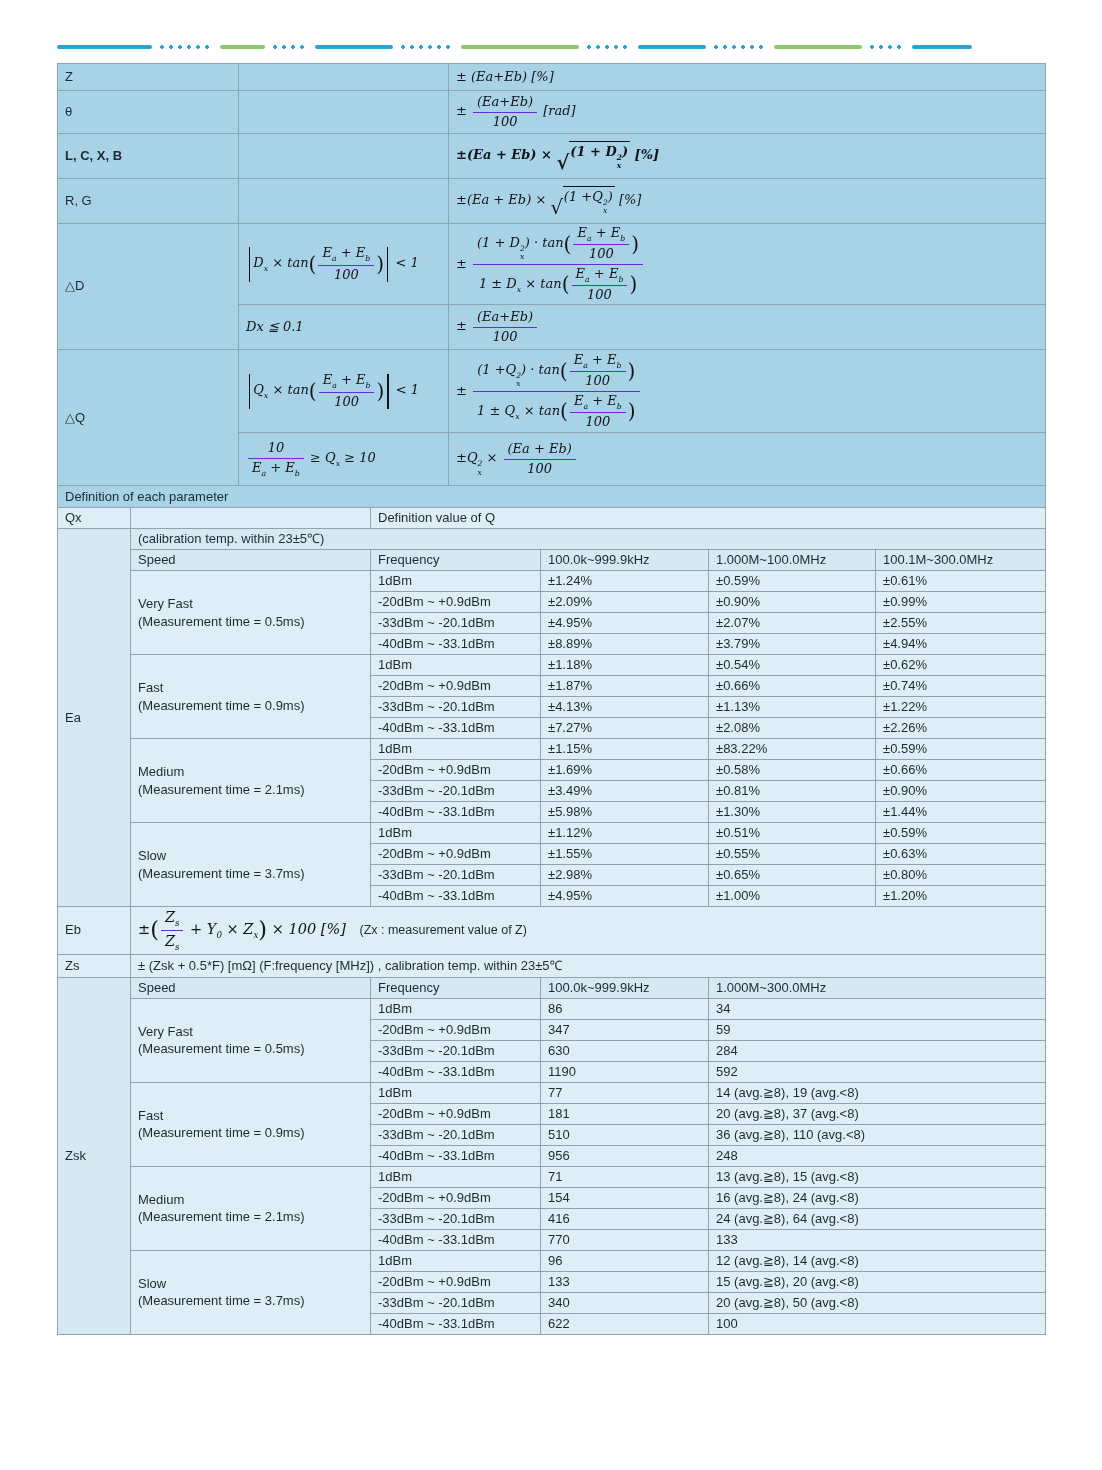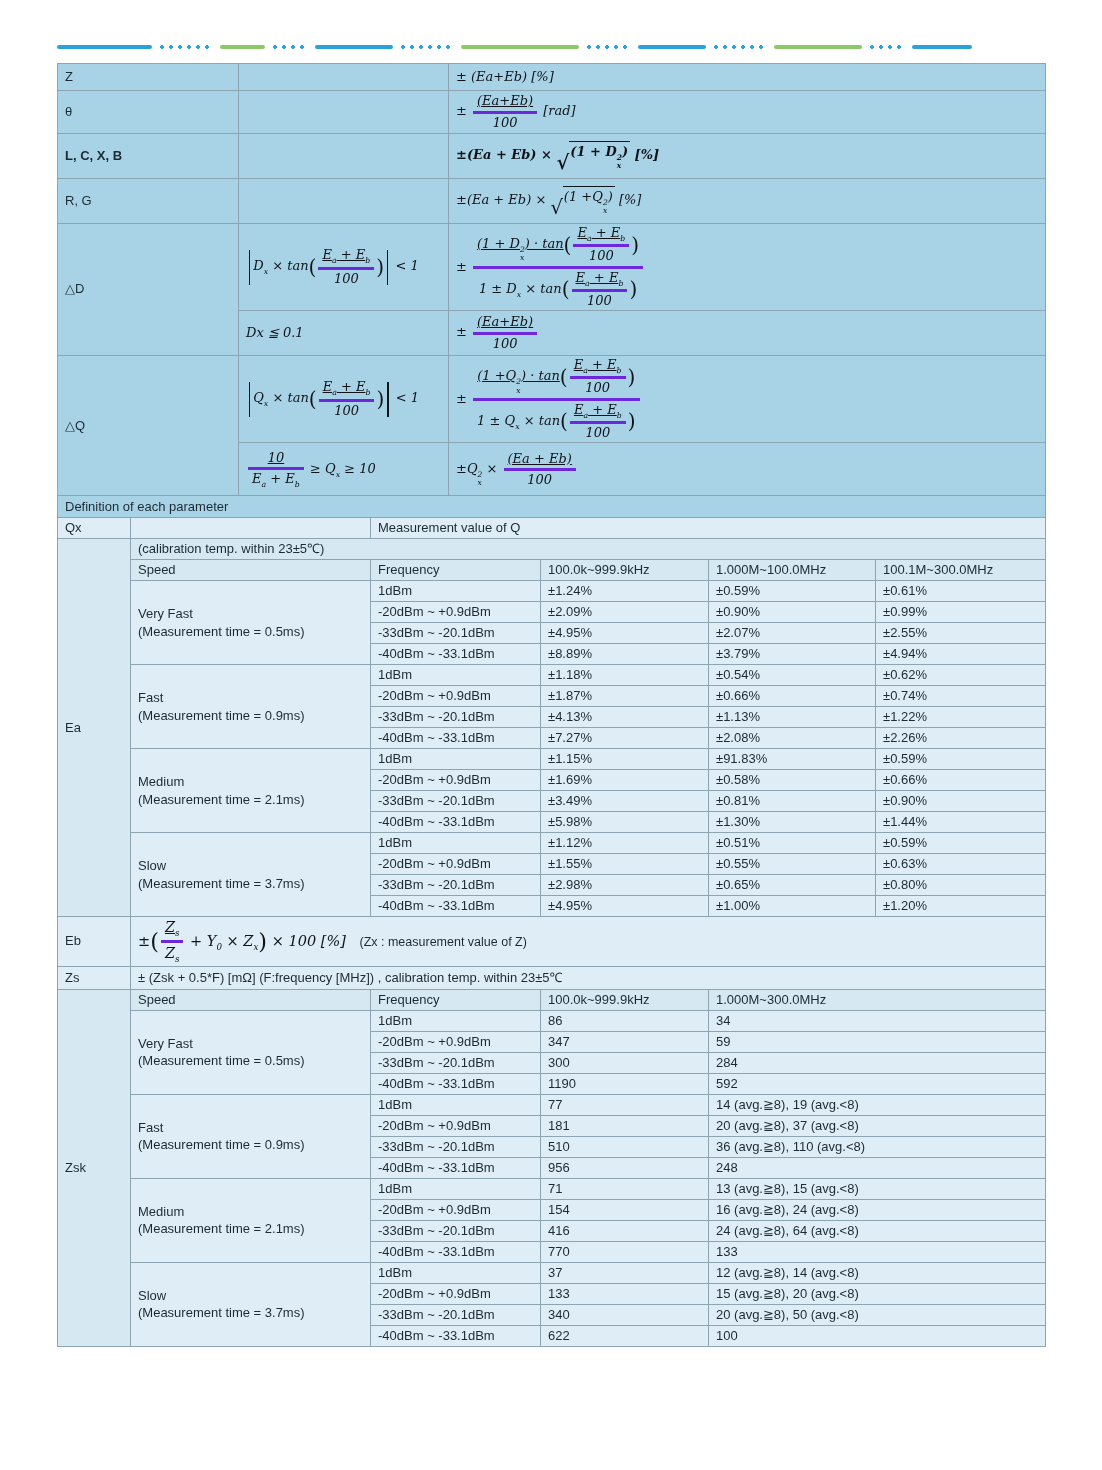--- a/index.html
+++ b/index.html
@@ -35,21 +35,21 @@
   tr.rsm>td{height:18px;}
   tr.reb>td{height:40px;}
   tr.rzs>td{height:20px;}
 
   .speed-cell div{line-height:1.35;}
 
   
   .math{font-family:"DejaVu Serif","Liberation Serif",serif;font-style:italic;font-size:14.5px;color:#101418;}
   .math sub,.math sup{font-size:0.6em;}
   .frac{display:inline-block;vertical-align:middle;text-align:center;margin:0 2px;}
-  .frac>.num{display:block;border-bottom:3px solid #6d28d9;padding:0 4px 1px 4px;text-decoration:underline;}
+  .frac>.num{display:block;border-bottom:1px solid #6d28d9;padding:0 4px 1px 4px;}
   .frac>.den{display:block;padding:1px 4px 0 4px;}
   .sqrt{display:inline-flex;align-items:flex-end;vertical-align:middle;}
   .rad-sign{font-style:normal;font-size:1.5em;line-height:0.85;transform:translateY(1px);}
   .radicand{border-top:1.4px solid #101418;padding:2px 2px 0 1px;}
   .ss{display:inline-flex;flex-direction:column;font-size:0.58em;line-height:1.1;vertical-align:-0.5em;text-align:left;}
   .vbar{display:inline-block;width:1.2px;background:#101418;height:2.7em;vertical-align:middle;margin:0 3px;}
   .bigp{display:inline-block;font-size:1.55em;line-height:0.8;vertical-align:middle;font-style:normal;}
   .note-inline{font-family:"Liberation Sans",sans-serif;font-style:normal;font-size:12.5px;color:#1c2b33;margin-left:10px;}
 </style>
 </head>
@@ -157,21 +157,21 @@
   <table class="spec light">
     <colgroup>
         <col style="width:73px">
         <col style="width:240px">
         <col style="width:675px">
       </colgroup>
     <tbody>
       <tr class="rsm">
         <td class="param">Qx</td>
         <td></td>
-        <td>Measurement value of Q</td>
+        <td>Definition value of Q</td>
       </tr>
     </tbody>
   </table>
 
   <table class="spec light">
     <colgroup>
       <col style="width:73px">
         <col style="width:240px">
         <col style="width:170px">
       <col style="width:168px">
@@ -246,21 +246,21 @@
           <td>±2.08%</td>
           <td>±2.26%</td>
         </tr>
         <tr class="rsm">
           <td rowspan="4" class="speed-cell">
             <div>Medium</div>
             <div>(Measurement time = 2.1ms)</div>
           </td>
           <td>1dBm</td>
           <td>±1.15%</td>
-          <td>±91.83%</td>
+          <td>±83.22%</td>
           <td>±0.59%</td>
         </tr>
         <tr class="rsm">
           <td>-20dBm ~ +0.9dBm</td>
           <td>±1.69%</td>
           <td>±0.58%</td>
           <td>±0.66%</td>
         </tr>
         <tr class="rsm">
           <td>-33dBm ~ -20.1dBm</td>
@@ -359,21 +359,21 @@
           <td>86</td>
           <td>34</td>
         </tr>
         <tr class="rsm">
           <td>-20dBm ~ +0.9dBm</td>
           <td>347</td>
           <td>59</td>
         </tr>
         <tr class="rsm">
           <td>-33dBm ~ -20.1dBm</td>
-          <td>300</td>
+          <td>630</td>
           <td>284</td>
         </tr>
         <tr class="rsm">
           <td>-40dBm ~ -33.1dBm</td>
           <td>1190</td>
           <td>592</td>
         </tr>
         <tr class="rsm">
           <td rowspan="4" class="speed-cell">
             <div>Fast</div>
@@ -421,21 +421,21 @@
           <td>-40dBm ~ -33.1dBm</td>
           <td>770</td>
           <td>133</td>
         </tr>
         <tr class="rsm">
           <td rowspan="4" class="speed-cell">
             <div>Slow</div>
             <div>(Measurement time = 3.7ms)</div>
           </td>
           <td>1dBm</td>
-          <td>37</td>
+          <td>96</td>
           <td>12 (avg.≧8), 14 (avg.&lt;8)</td>
         </tr>
         <tr class="rsm">
           <td>-20dBm ~ +0.9dBm</td>
           <td>133</td>
           <td>15 (avg.≧8), 20 (avg.&lt;8)</td>
         </tr>
         <tr class="rsm">
           <td>-33dBm ~ -20.1dBm</td>
           <td>340</td>

